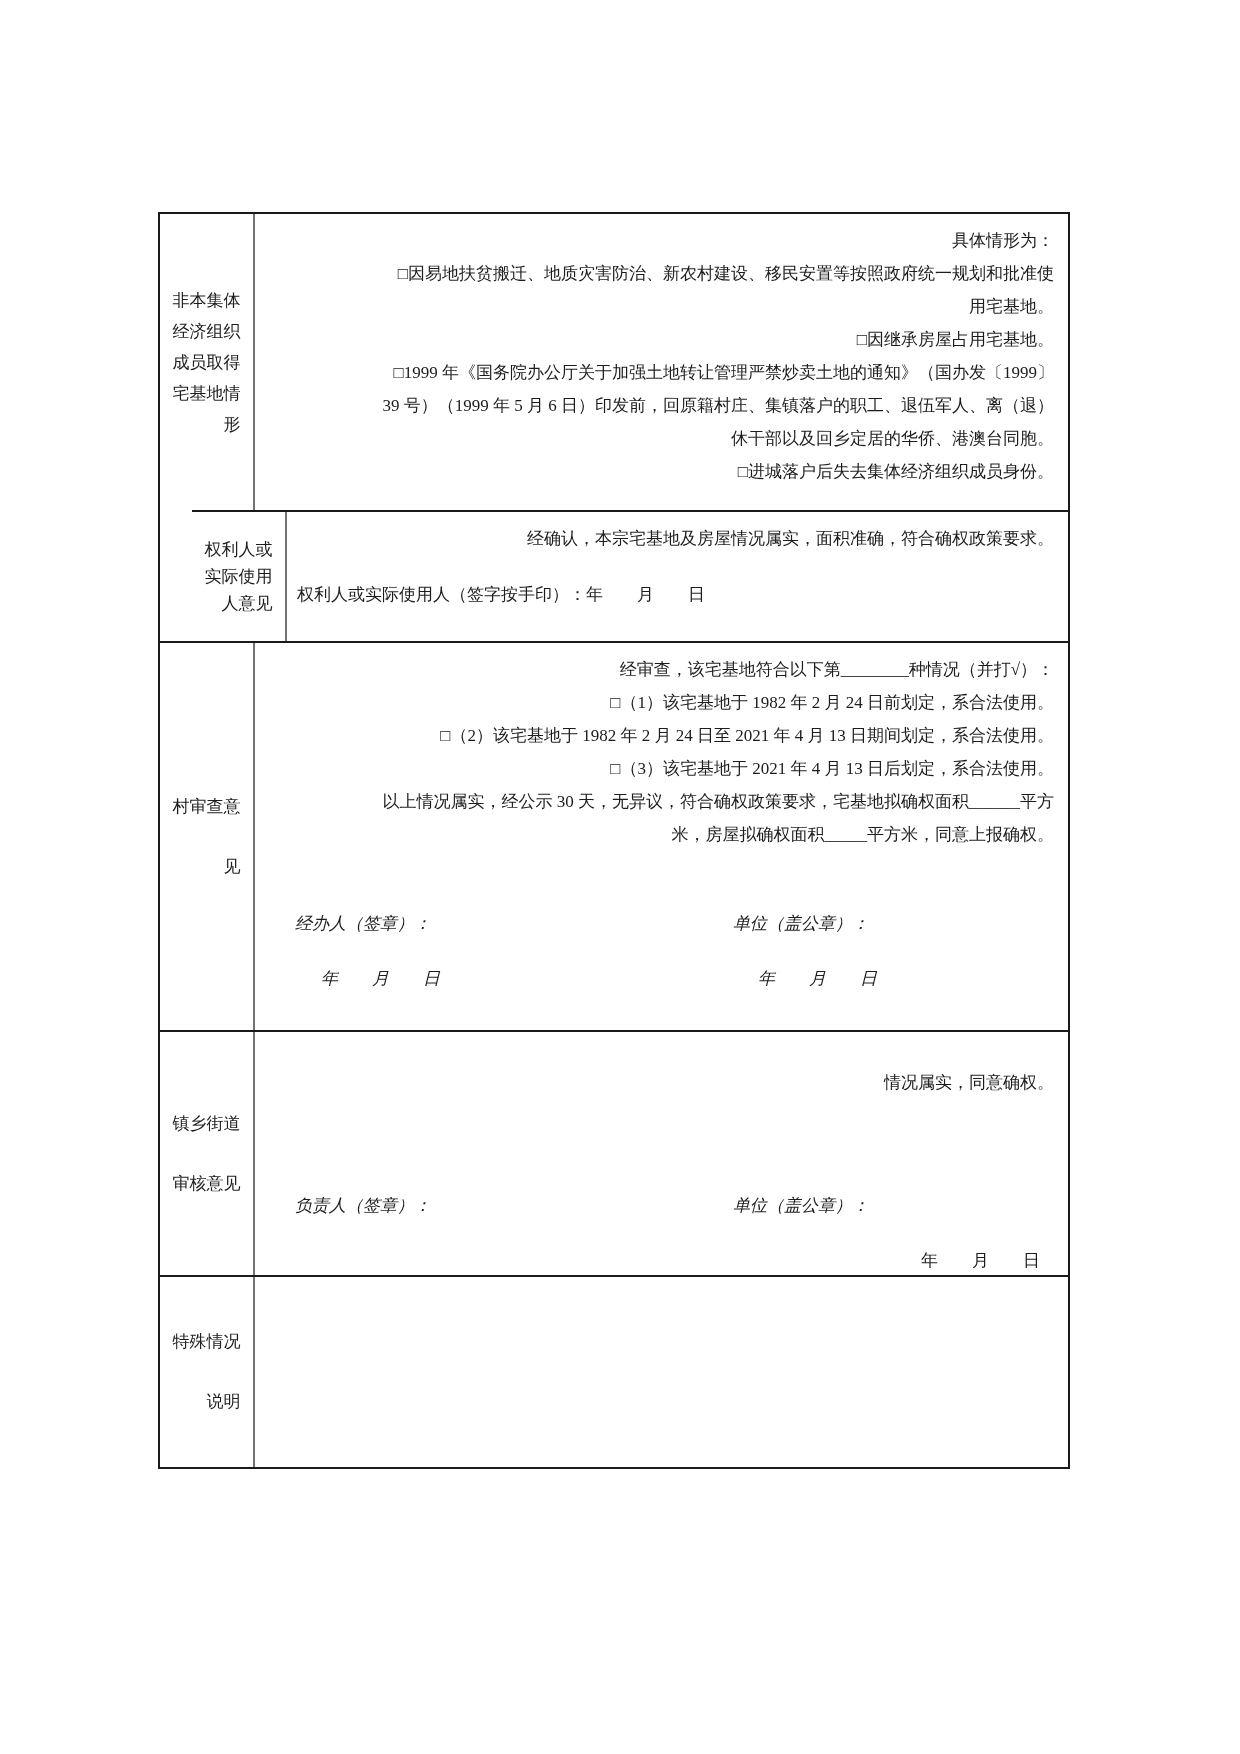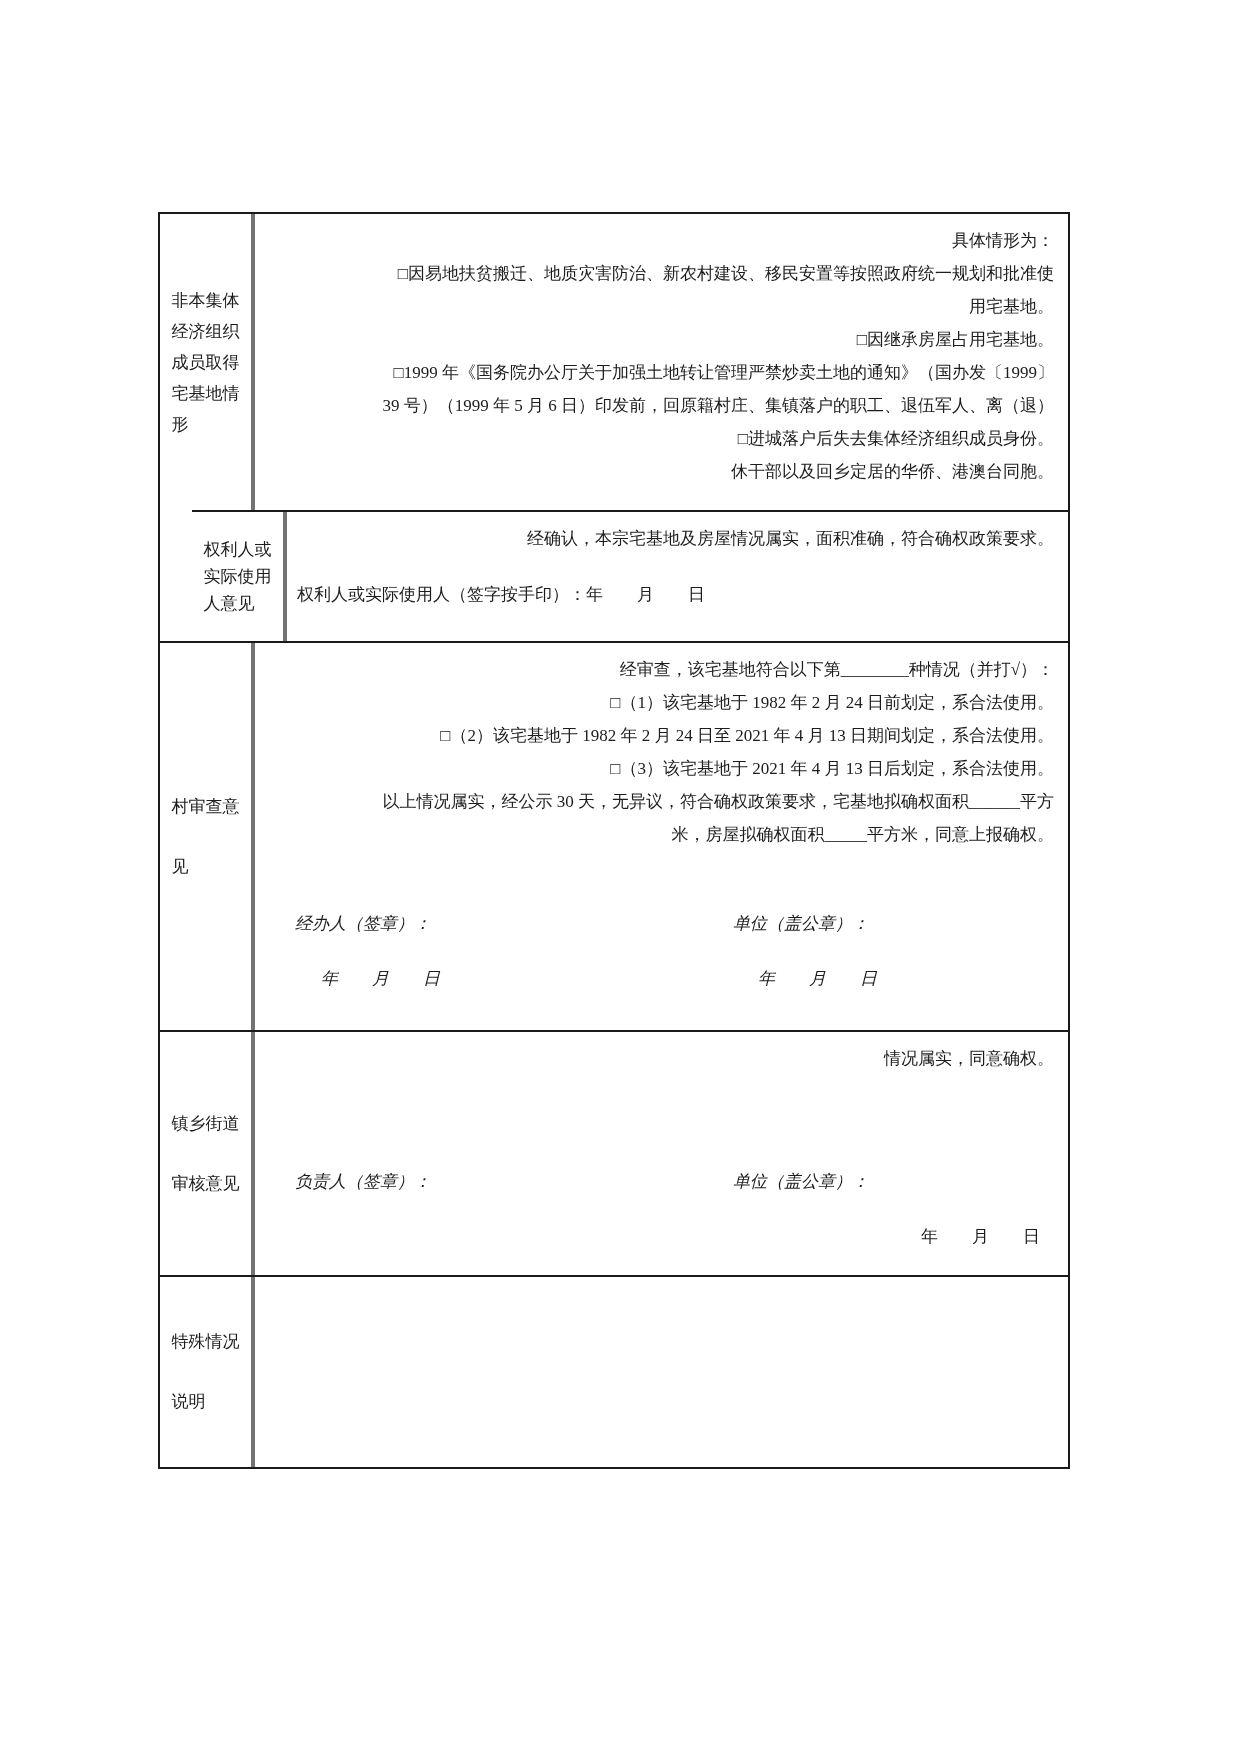--- a/index.html
+++ b/index.html
@@ -17,23 +17,23 @@
   }
   .row { display:grid; grid-template-columns:95px 1fr; box-sizing:border-box; }
   .row + .row { border-top:2px solid #1a1a1a; }
   .r1 { height:296px; }
   .r2 { height:131px;margin-left:32px; }
   .r3 { height:389px; }
   .r4 { height:245px; }
   .r5 { height:192px; }
 
   .cell-h {
-    border-right:4px solid #737373;
+    border-right:2px solid #737373;
     display:flex; align-items:center; justify-content:center;
-    text-align:left; white-space:pre-line;
+    text-align:right; white-space:pre-line;
     font-size:17px;
   }
   .r1 .cell-h { line-height:31px; }
   .r2 .cell-h { line-height:27px; }
   .r3 .cell-h, .r4 .cell-h, .r5 .cell-h { line-height:60px; }
 
   .cell-c {
     font-size:17px; line-height:33px;
     padding:10px 14px 0 10px;
     box-sizing:border-box;
@@ -49,21 +49,21 @@
   
   .dual { display:flex;font-style:italic; }
   .dual .dl { width:452px; padding-left:30px; box-sizing:border-box; }
   .dual .dr { padding-left:16px; }
   .dual.dates .dl { padding-left:56px; }
   .dual.dates .dr { padding-left:41px; }
   .mt-sign3 { margin-top:56px; }
   .mt-date3 { margin-top:22px; }
 
   
-  .mt-stmt4 { margin-top:0; }
+  .mt-stmt4 { margin-top:24px; }
   .mt-sign4 { margin-top:90px; }
   .date-right { text-align:right; padding-right:14px; margin-top:22px; }
 </style>
 </head>
 <body>
 
 <div class="sheet">
   <div class="form-table">
 
     <div class="row r1">
@@ -72,22 +72,22 @@
 成员取得
 宅基地情
 形</div>
       <div class="cell-c">
         <div class="line">具体情形为：</div>
         <div class="line">□因易地扶贫搬迁、地质灾害防治、新农村建设、移民安置等按照政府统一规划和批准使</div>
         <div class="line">用宅基地。</div>
         <div class="line">□因继承房屋占用宅基地。</div>
         <div class="line">□1999 年《国务院办公厅关于加强土地转让管理严禁炒卖土地的通知》（国办发〔1999〕</div>
         <div class="line">39 号）（1999 年 5 月 6 日）印发前，回原籍村庄、集镇落户的职工、退伍军人、离（退）</div>
+        <div class="line">休干部以及回乡定居的华侨、港澳台同胞。</div>
         <div class="line">□进城落户后失去集体经济组织成员身份。</div>
-        <div class="line">休干部以及回乡定居的华侨、港澳台同胞。</div>
       </div>
     </div>
 
     <div class="row r2">
       <div class="cell-h">权利人或
 实际使用
 人意见</div>
       <div class="cell-c">
         <div class="line indent">经确认，本宗宅基地及房屋情况属实，面积准确，符合确权政策要求。</div>
         <div class="sign-row">

